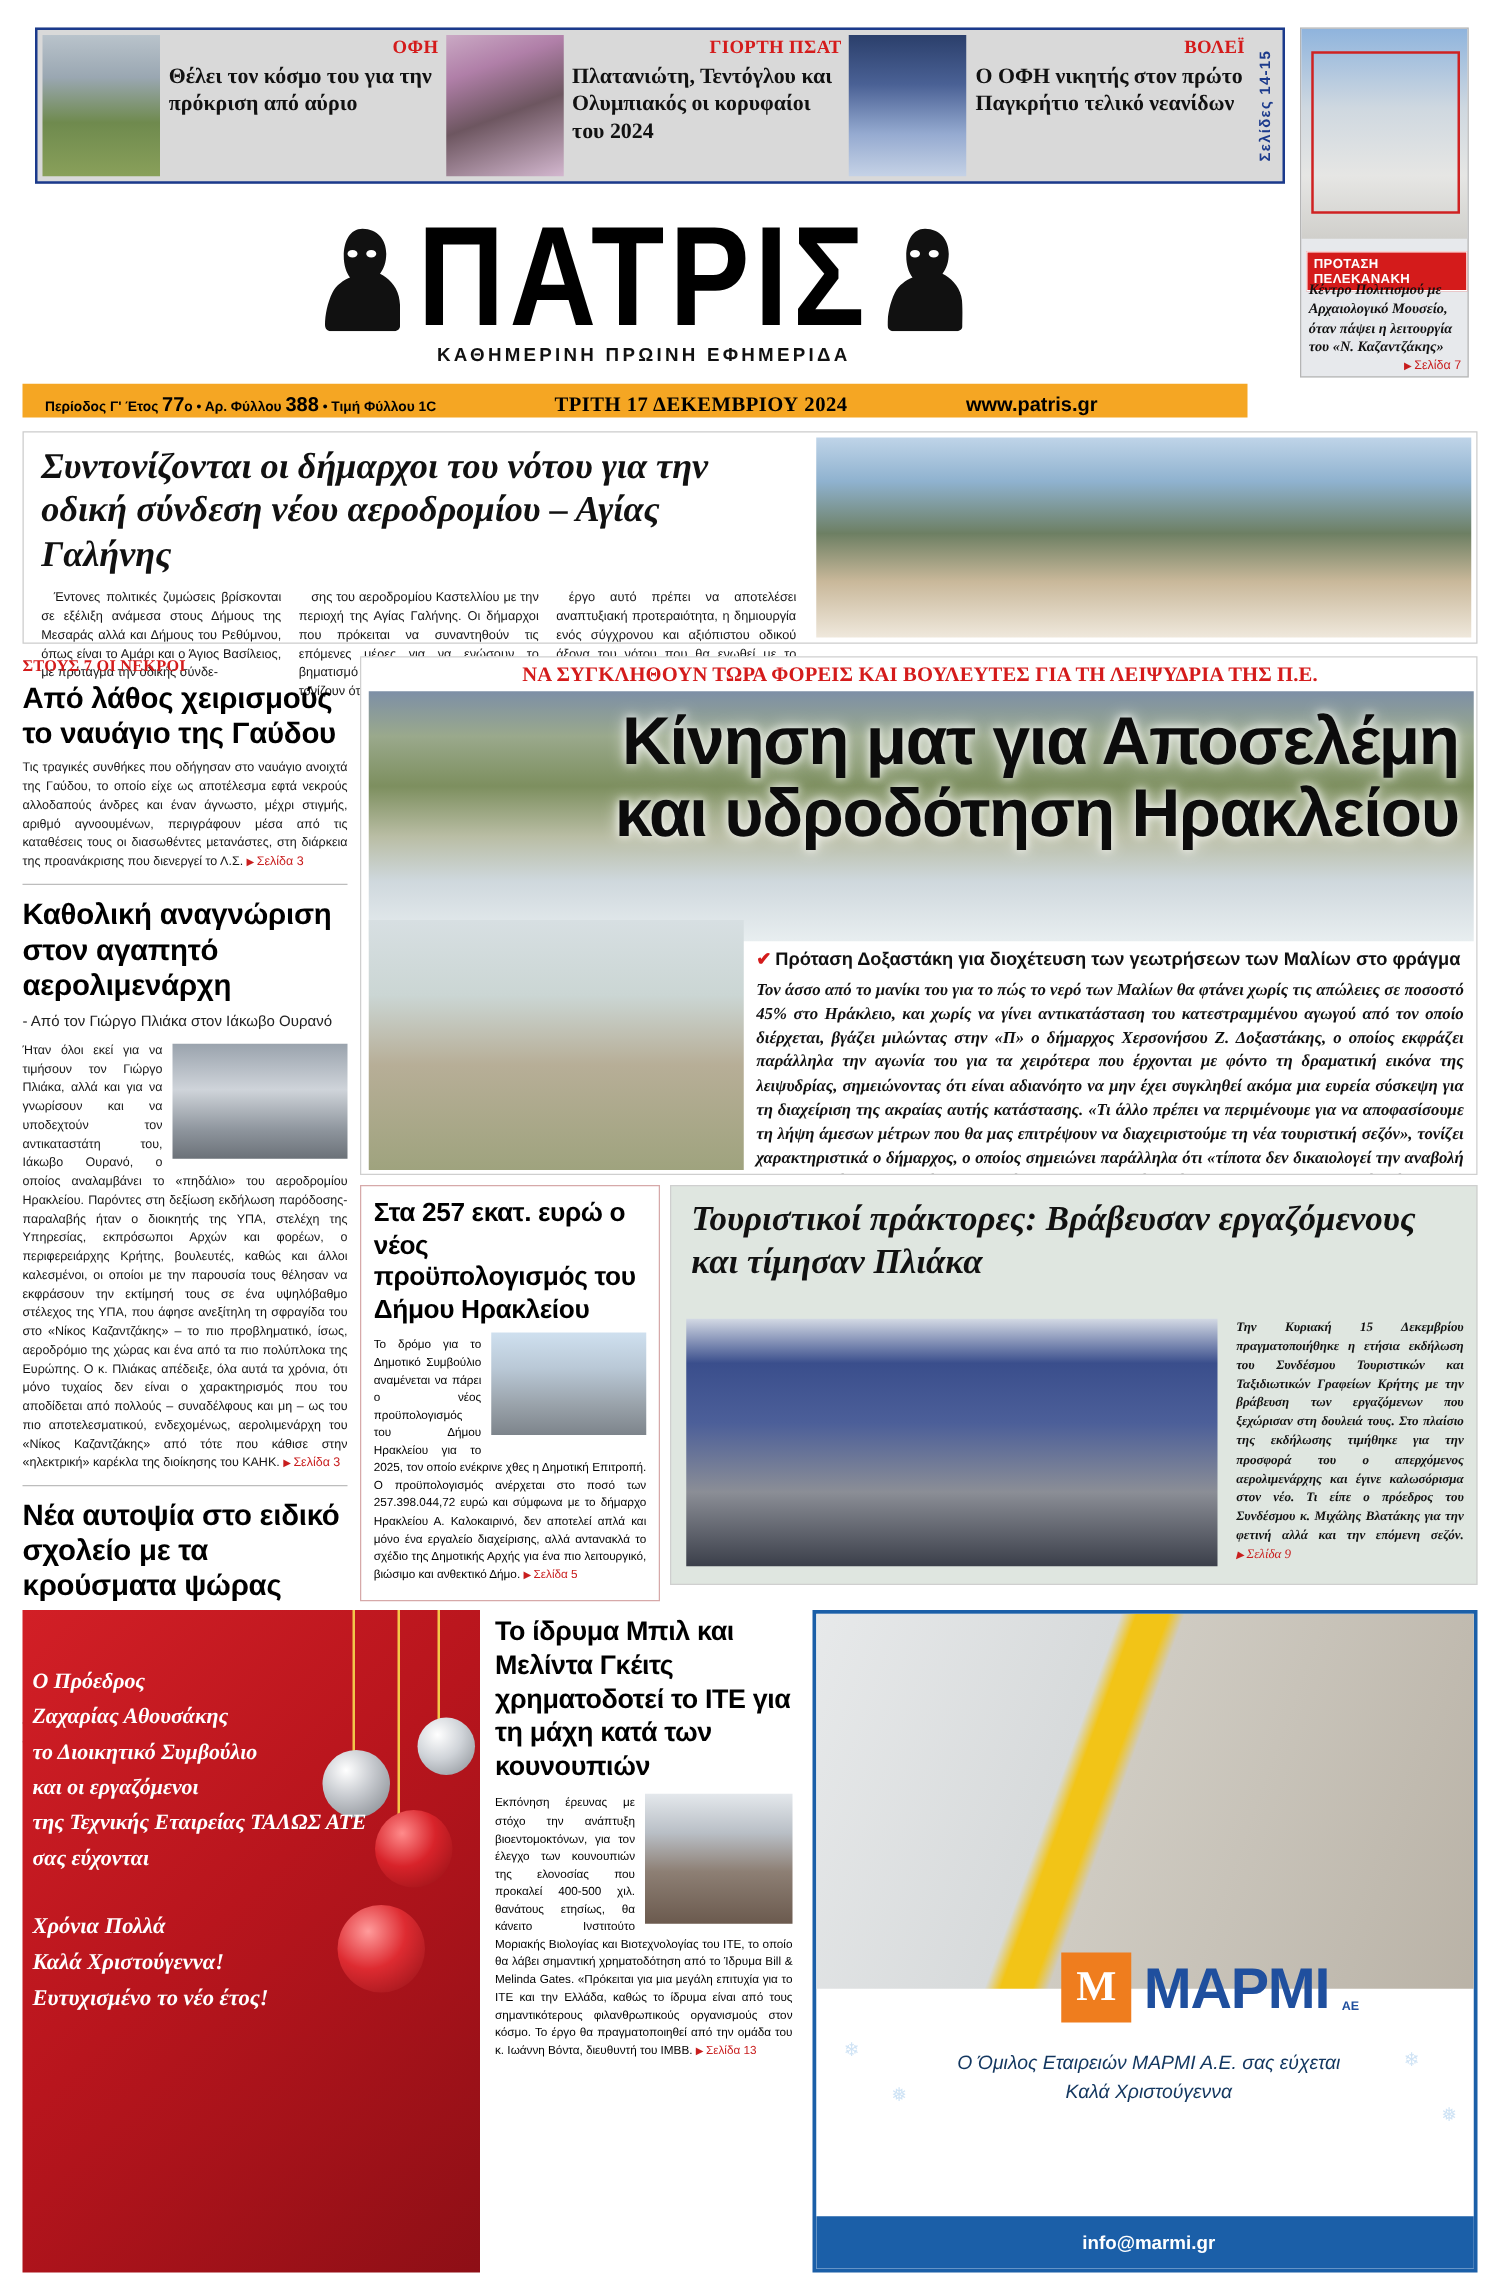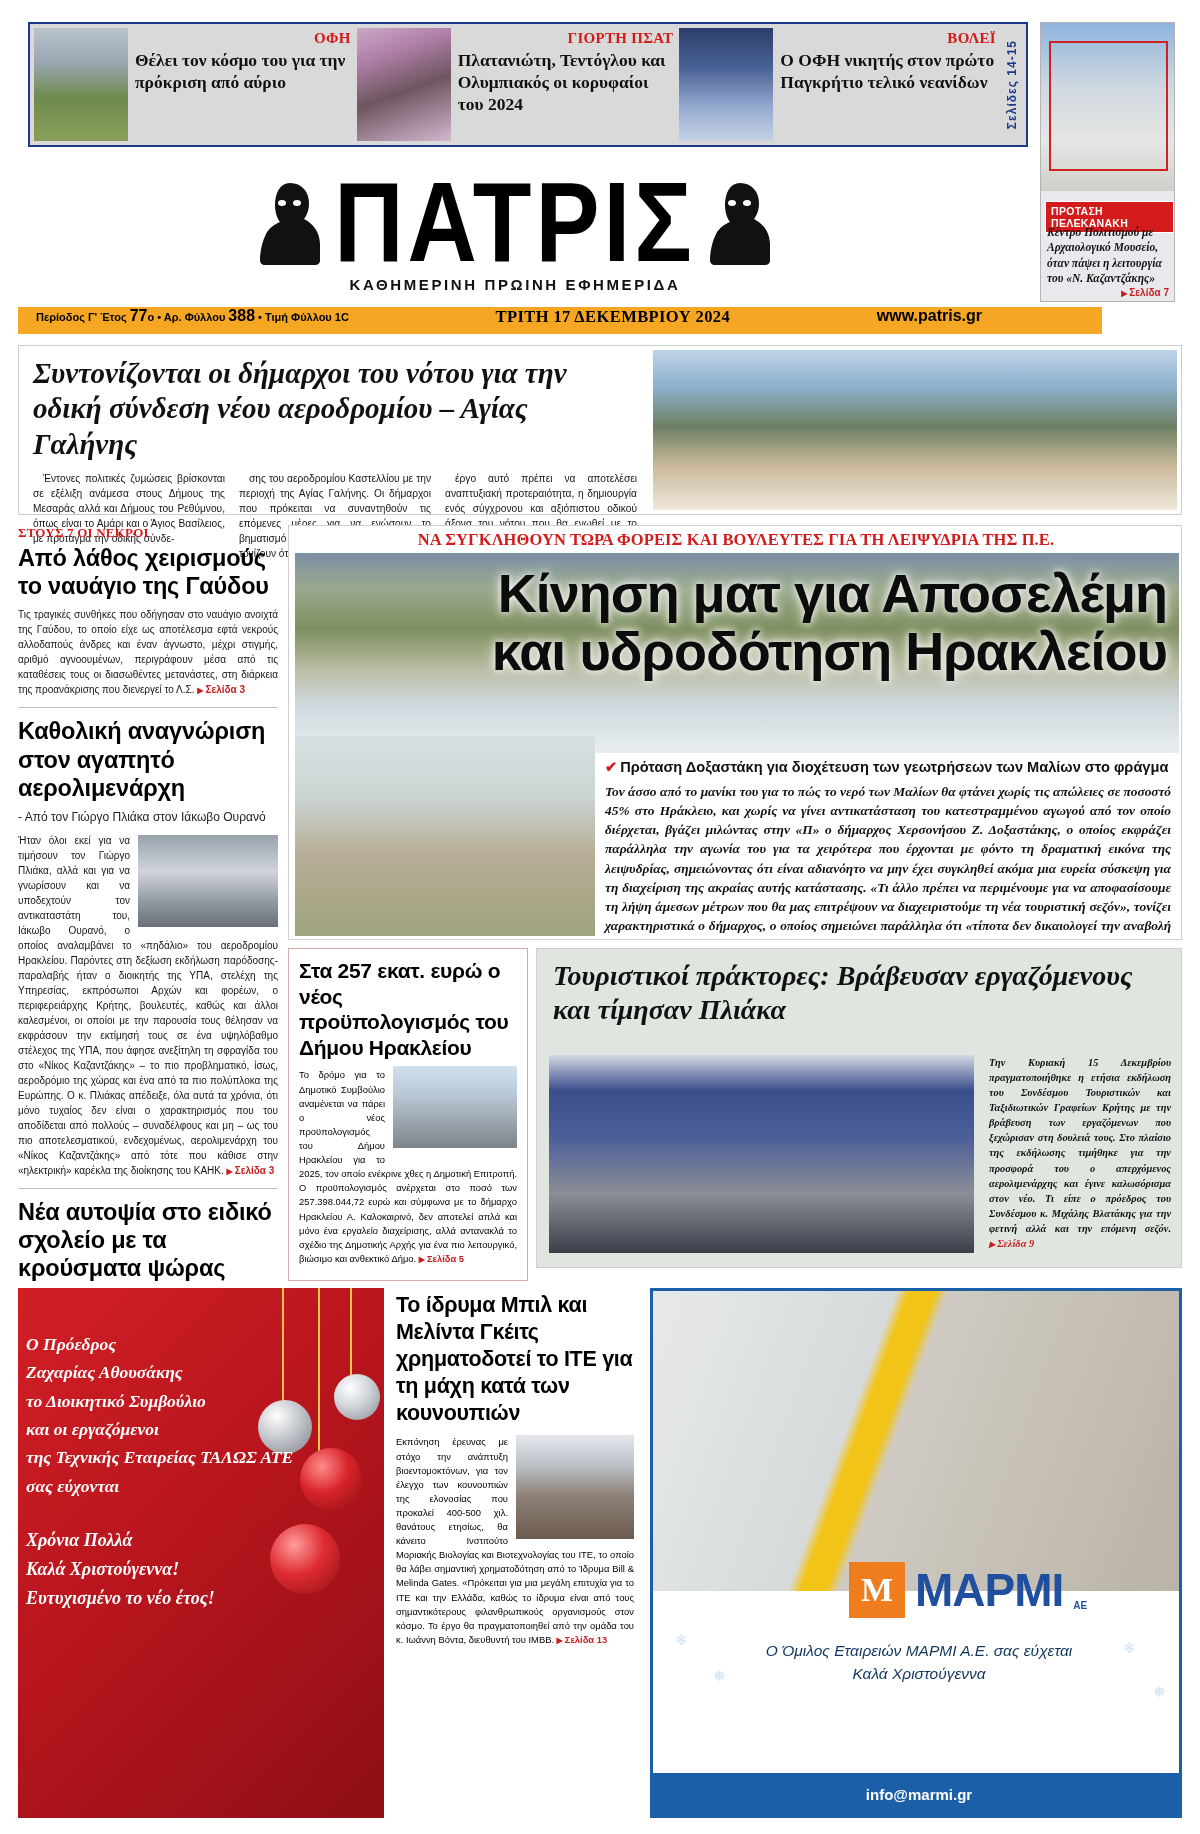--- a/index.html
+++ b/index.html
@@ -69,22 +69,22 @@
     border:1px solid #fff;
   }
   .promo-txt { position:absolute; left:6px; right:4px; top:202px;
      font-family:"Liberation Serif", serif; font-style:italic; font-weight:700;
      font-size:11.5px; line-height:1.34; color:#111; }
   .promo-page { position:absolute; right:5px; bottom:3px; font-size:10px;
      font-weight:700; color:#111; }
 
   
   .infobar {
-    position:absolute; left:18px; top:307px; width:1084px; height:27px;
-    background:#f5a623; display:flex; align-items:flex-start;
+    position:absolute; left:18px; top:307px; width:980px; height:27px;
+    background:#f5a623; display:flex; align-items:flex-end;
     transform: skewX(0deg);
   }
   .infobar-left { font-size:11px; font-weight:700; padding-left:18px; white-space:nowrap; }
   .infobar-left b.big { font-size:16px; }
   .infobar-center { flex:1; text-align:center; font-family:"Liberation Serif", serif;
                     font-weight:700; font-size:16.5px; letter-spacing:.4px; }
   .infobar-right { font-size:16px; font-weight:700; padding-right:120px;
                    font-family:"Liberation Sans", sans-serif; }
 
   
@@ -95,21 +95,21 @@
   .lead-left { width:630px; padding:10px 12px 6px 14px; }
   .lead-title {
     font-family:"Liberation Serif", serif; font-style:italic; font-weight:700;
     font-size:29px; line-height:1.22; color:#111; margin:0 0 10px 0;
   }
   .lead-cols { display:flex; gap:14px; }
   .lead-col { flex:1; font-size:10.2px; line-height:1.46; text-align:justify; color:#151515; }
   .lead-col p { margin:0; text-indent:10px; }
   .lead-photo { flex:1; margin:4px; 
      background:linear-gradient(180deg,#bfd4e8 0%,#8fb2cf 22%,#6d7f63 48%,#c9b89a 72%,#efe8dc 100%); }
-  .pg { color:#c81d1d; font-weight:700; white-space:nowrap; }
+  .pg { color:#c81d1d; font-weight:400; white-space:nowrap; }
   .pg::before { content:"\25B6"; font-size:8px; margin-right:2px; }
 
   
   .leftcol { position:absolute; left:18px; top:525px; width:260px; }
   .kicker-red { color:#d41b1b; font-size:13px; font-weight:700;
                 font-family:"Liberation Serif", serif; letter-spacing:.2px; }
   .lc-head { font-weight:700; font-size:23.5px; line-height:1.2; margin:3px 0 7px 0;
              font-family:"Liberation Sans", sans-serif; letter-spacing:-.2px; }
   .lc-body { font-size:10px; line-height:1.5; text-align:justify; color:#151515; }
   .rule { height:1px; background:#bdbdbd; margin:10px 0 9px 0; }

